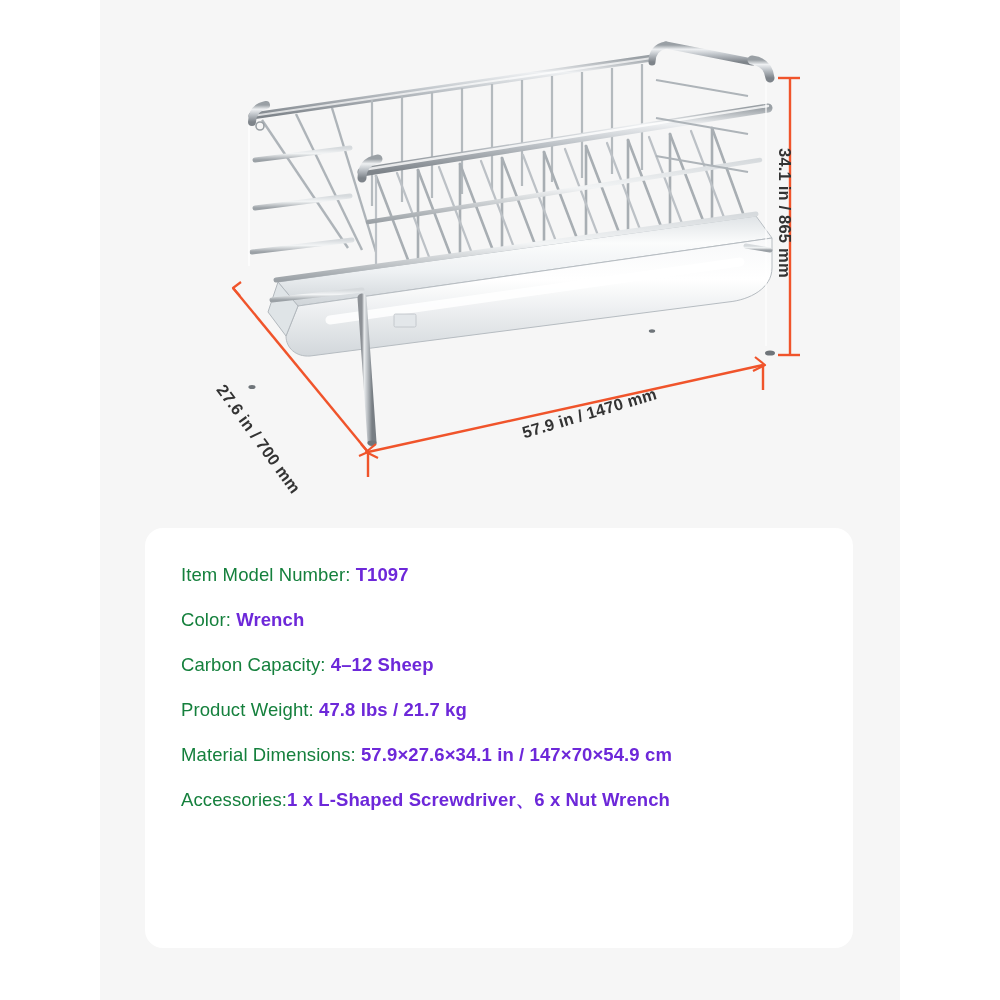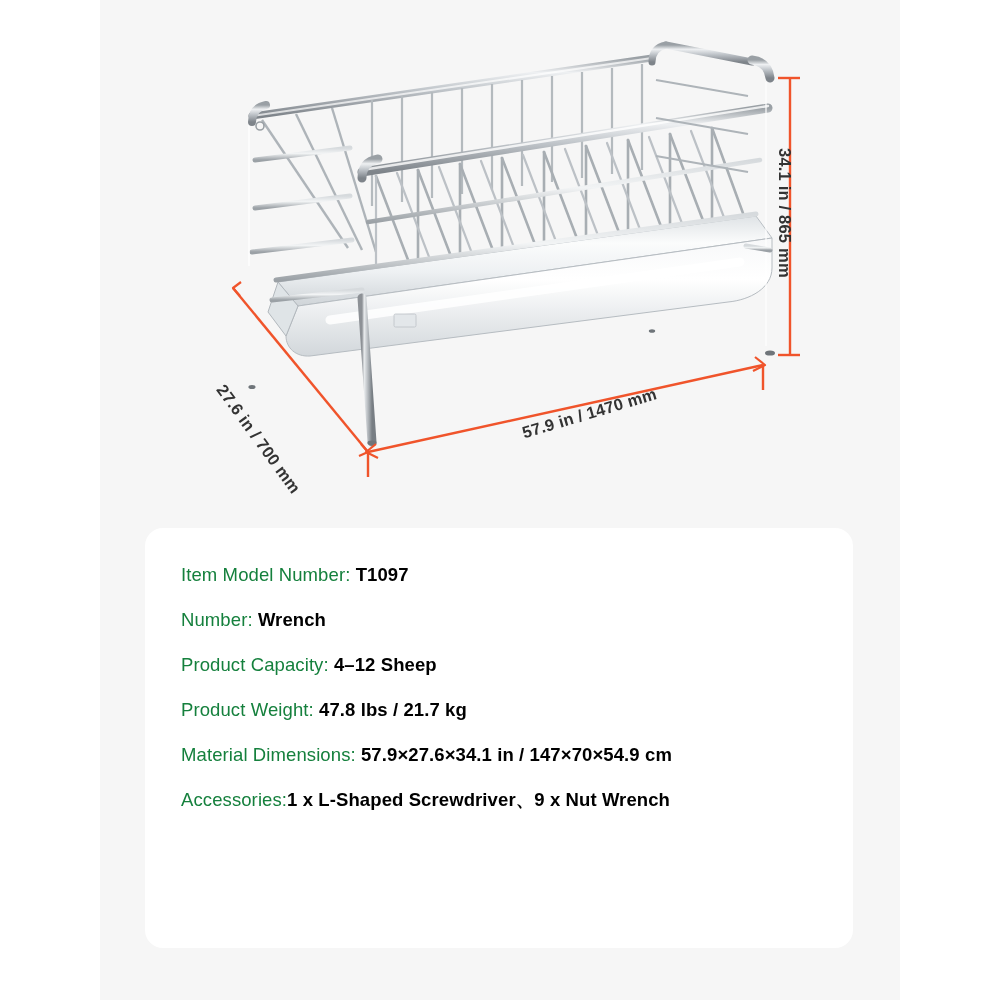--- a/index.html
+++ b/index.html
@@ -44,21 +44,21 @@
   .spec-row {
     display:block;
     font-size:18.5px;
     line-height:26px;
     color:#3a3a3a;
     margin-bottom:19px;
     white-space:nowrap;
     letter-spacing:0.1px;
   }
   .spec-label { color:#15803d; font-weight:400; }
-  .spec-value { color:#000000; font-weight:700; }
+  .spec-value { color:#6d28d9; font-weight:700; }
   .spec-row.tight .spec-label { margin-right:0;text-align:center; }
 
   
   .dim-text {
     position:absolute;
     font-size:16.5px;
     font-weight:700;
     color:#333333;
     white-space:nowrap;
     letter-spacing:0.2px;
@@ -312,36 +312,36 @@
 
   <div id="spec-card">
     <div class="spec-list">
 
       <div class="spec-row">
         <span class="spec-label">Item Model Number: </span><span class="spec-value">T1097</span>
       </div>
 
 
       <div class="spec-row">
-        <span class="spec-label">Number: </span><span class="spec-value">Wrench</span>
-      </div>
-
-      <div class="spec-row">
-        <span class="spec-label">Product Capacity: </span><span class="spec-value">4–12 Sheep</span>
+        <span class="spec-label">Color: </span><span class="spec-value">Wrench</span>
+      </div>
+
+      <div class="spec-row">
+        <span class="spec-label">Carbon Capacity: </span><span class="spec-value">4–12 Sheep</span>
       </div>
 
 
       <div class="spec-row">
         <span class="spec-label">Product Weight: </span><span class="spec-value">47.8 lbs / 21.7 kg</span>
       </div>
 
       <div class="spec-row">
         <span class="spec-label">Material Dimensions: </span><span class="spec-value">57.9×27.6×34.1 in / 147×70×54.9 cm</span>
       </div>
 
       <div class="spec-row tight">
-        <span class="spec-label">Accessories:</span><span class="spec-value">1 x L-Shaped Screwdriver、9 x Nut Wrench</span>
+        <span class="spec-label">Accessories:</span><span class="spec-value">1 x L-Shaped Screwdriver、6 x Nut Wrench</span>
       </div>
 
     </div>
   </div>
 
 </div>
 
 </body></html>

